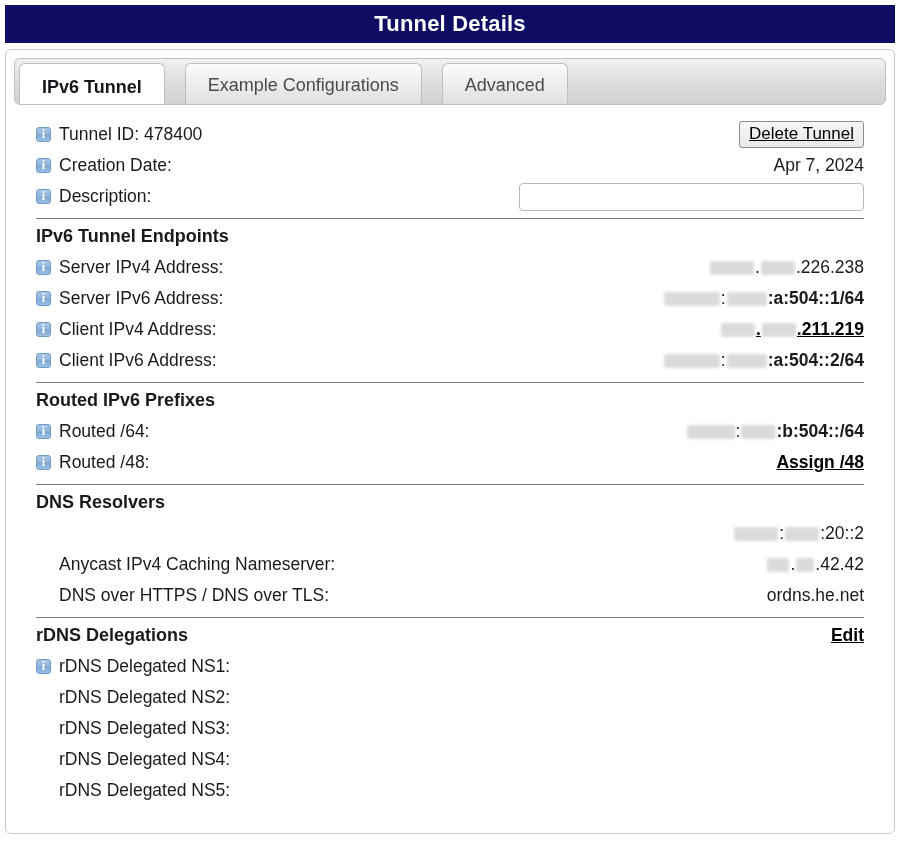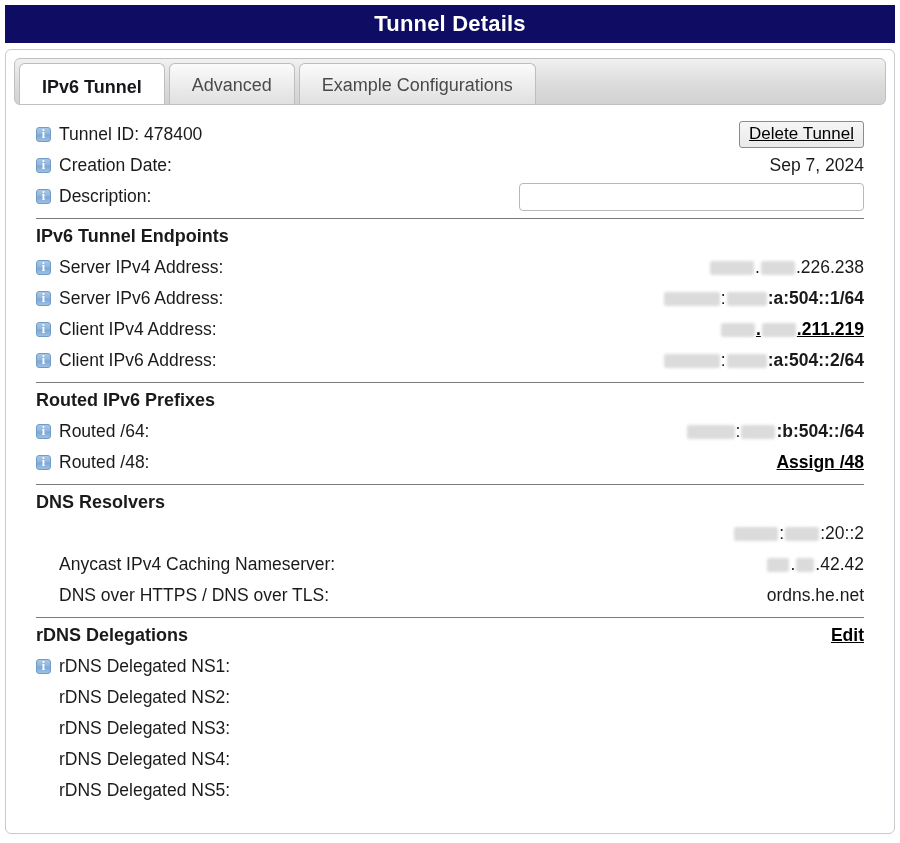--- a/index.html
+++ b/index.html
@@ -64,21 +64,21 @@
   .tab {
     height: 44px;
     box-sizing: border-box;
     display: flex;
     align-items: center;
     padding: 0 22px;
     font-size: 18px;
     border: 1px solid #bdbdc2;
     border-bottom: none;
     border-radius: 6px 6px 0 0;
-    margin-right: 4px;
+    margin-right: 20px;
     color: #4a4a4a;
     background: linear-gradient(to bottom, #fbfbfb 0%, #ececec 50%, #dedede 100%);
     white-space: nowrap;
     cursor: pointer;
   }
   .tab.active {
     background: #ffffff;
     color: #16161d;
     font-weight: bold;
     border-color: #bdbdc2;
@@ -216,25 +216,25 @@
     <span>Tunnel Details</span>
   </div>
 
   <div class="panel">
 
     <div class="tabstrip">
       <div class="tab active">
         <span>IPv6 Tunnel</span>
       </div>
       <div class="tab">
+        <span>Example Configurations</span>
+      </div>
+      <div class="tab">
         <span>Advanced</span>
       </div>
-      <div class="tab">
-        <span>Example Configurations</span>
-      </div>
     </div>
 
     <div class="content">
 
       <div class="row">
         <span class="label">
           <span class="info-icon"></span>
           <span>Tunnel ID: 478400</span>
         </span>
         <span class="spacer"></span>
@@ -242,21 +242,21 @@
           <button class="btn">Delete Tunnel</button>
         </span>
       </div>
 
       <div class="row">
         <span class="label">
           <span class="info-icon"></span>
           <span>Creation Date:</span>
         </span>
         <span class="spacer"></span>
-        <span class="value">Sep 7, 2024</span>
+        <span class="value">Apr 7, 2024</span>
       </div>
 
       <div class="row">
         <span class="label">
           <span class="info-icon"></span>
           <span>Description:</span>
         </span>
         <span class="spacer"></span>
         <span class="value">
           <input class="text-input" type="text" placeholder="" style="">

